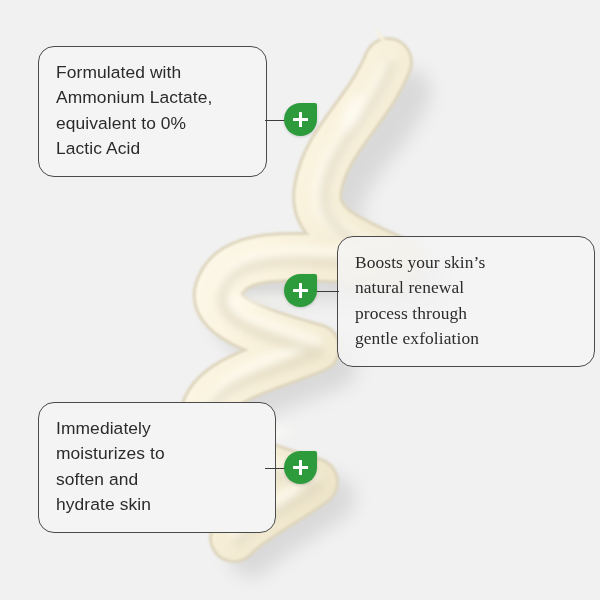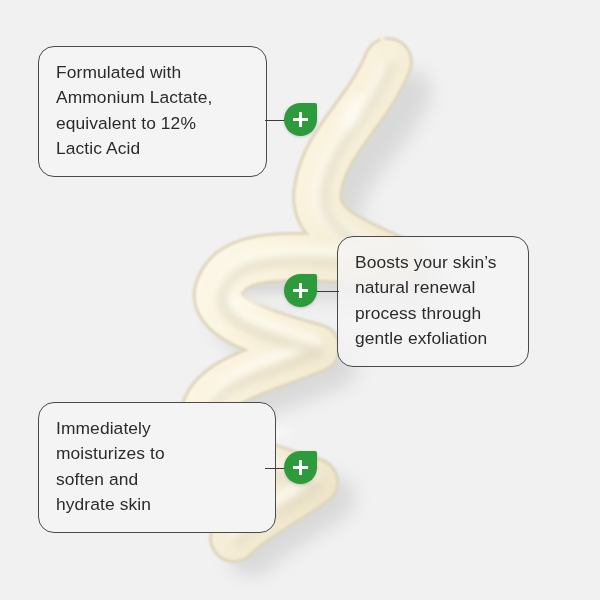--- a/index.html
+++ b/index.html
@@ -36,21 +36,21 @@
     padding:13px 16px 14px 17px;
     white-space:pre-line;
     z-index:6;
   }
   .callout.glass{
     background:rgba(244,244,244,.82);
     backdrop-filter:blur(7px);
     -webkit-backdrop-filter:blur(7px);
   }
   #callout-1{left:38px;top:46px;width:229px;}
-  #callout-2{left:337px;top:236px;width:192px;}
+  #callout-2{left:337px;top:236px;width:258px;font-family:Liberation Serif, serif;}
   #callout-3{left:38px;top:402px;width:238px;}
 
   
   .connector{
     position:absolute;
     height:1.4px;
     background:#3c3c3c;
     z-index:7;
   }
   #connector-1{left:265px;top:120px;width:22px;}
@@ -170,21 +170,21 @@
     <ellipse cx="262" cy="300" rx="30" ry="7" fill="#fffef8" opacity=".45" filter="url(#softBlur)"></ellipse>
     <ellipse cx="258" cy="432" rx="34" ry="8" fill="#fffef8" opacity=".42" filter="url(#softBlur)"></ellipse>
   </svg>
 
   <div class="connector" id="connector-1"></div>
   <div class="connector" id="connector-2"></div>
   <div class="connector" id="connector-3"></div>
 
   <div class="callout" id="callout-1">Formulated with
 Ammonium Lactate,
-equivalent to 12%
+equivalent to 0%
 Lactic Acid</div>
 
   <div class="callout glass" id="callout-2">Boosts your skin’s
 natural renewal
 process through
 gentle exfoliation</div>
 
   <div class="callout" id="callout-3">Immediately
 moisturizes to
 soften and

